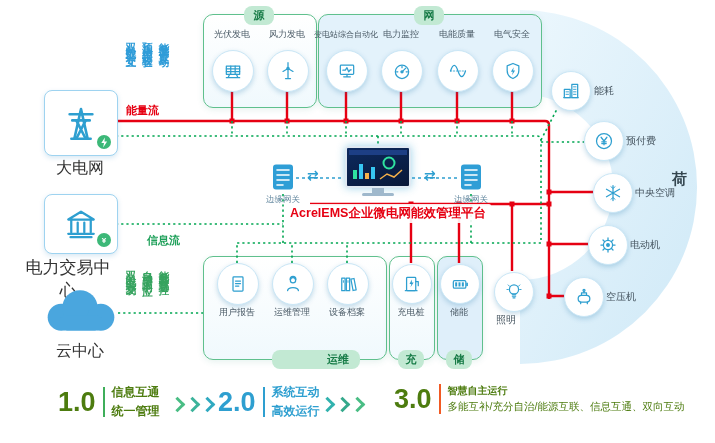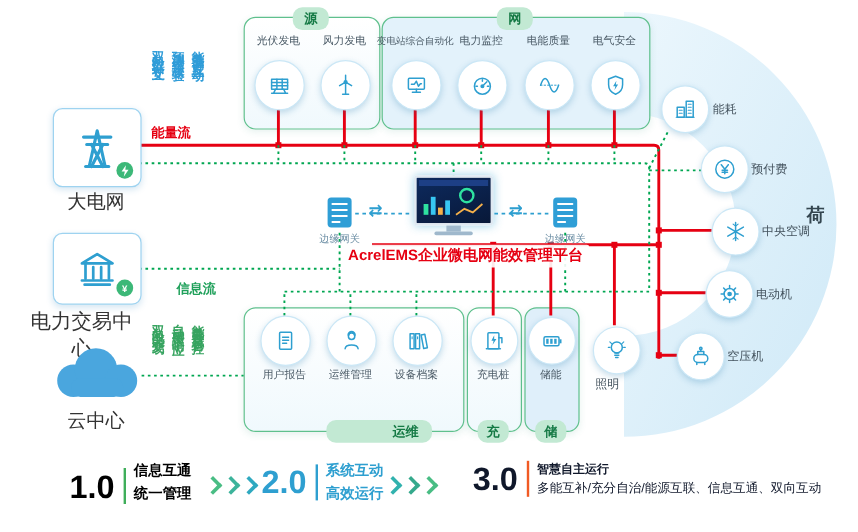--- a/index.html
+++ b/index.html
@@ -386,21 +386,21 @@
     <rect x="2" y="1.5" width="20" height="25" rx="3" fill="#2f9ed6"></rect>
     <path d="M6,7 H18 M6,12 H18 M6,17 H18 M6,22 H12" stroke="#fff" stroke-width="1.6" stroke-linecap="round"></path>
   </svg>
   <div class="gwlabel" style="left:441px;top:194px;">边缘网关</div>
 
   <span class="exch" style="left:307px;top:167px;">⇄</span>
   <span class="exch" style="left:424px;top:167px;">⇄</span>
 
   <div class="title">AcrelEMS企业微电网能效管理平台</div>
 
-  <div class="stage" style="left:58px;top:384px;color:#000000;align-items:flex-end;">
+  <div class="stage" style="left:58px;top:384px;color:#4d7c0f;">
     <span class="ver">1.0</span>
     <span class="vline" style="background:#3fae5a;"></span>
     <span class="stxt">
       <span class="l1">信息互通</span>
       <span class="l2">统一管理</span>
     </span>
   </div>
   <div class="chev" style="left:172px;top:399px;">
     <i style="border-color:#49bd84;"></i>
     <i style="border-color:#3cb39b;"></i>
@@ -412,21 +412,21 @@
     <span class="stxt">
       <span class="l1">系统互动</span>
       <span class="l2">高效运行</span>
     </span>
   </div>
   <div class="chev" style="left:322px;top:399px;">
     <i style="border-color:#31b2ae;"></i>
     <i style="border-color:#35a98c;"></i>
     <i style="border-color:#49bd84;"></i>
   </div>
-  <div class="stage stage3" style="left:394px;top:384px;color:#0f172a;">
+  <div class="stage stage3" style="left:394px;top:384px;color:#4d7c0f;">
     <span class="ver">3.0</span>
     <span class="vline" style="background:#f15a24;"></span>
     <span class="stxt">
       <span class="l1">智慧自主运行</span>
       <span class="l2">多能互补/充分自治/能源互联、信息互通、双向互动</span>
     </span>
   </div>
 
 </div>
 

